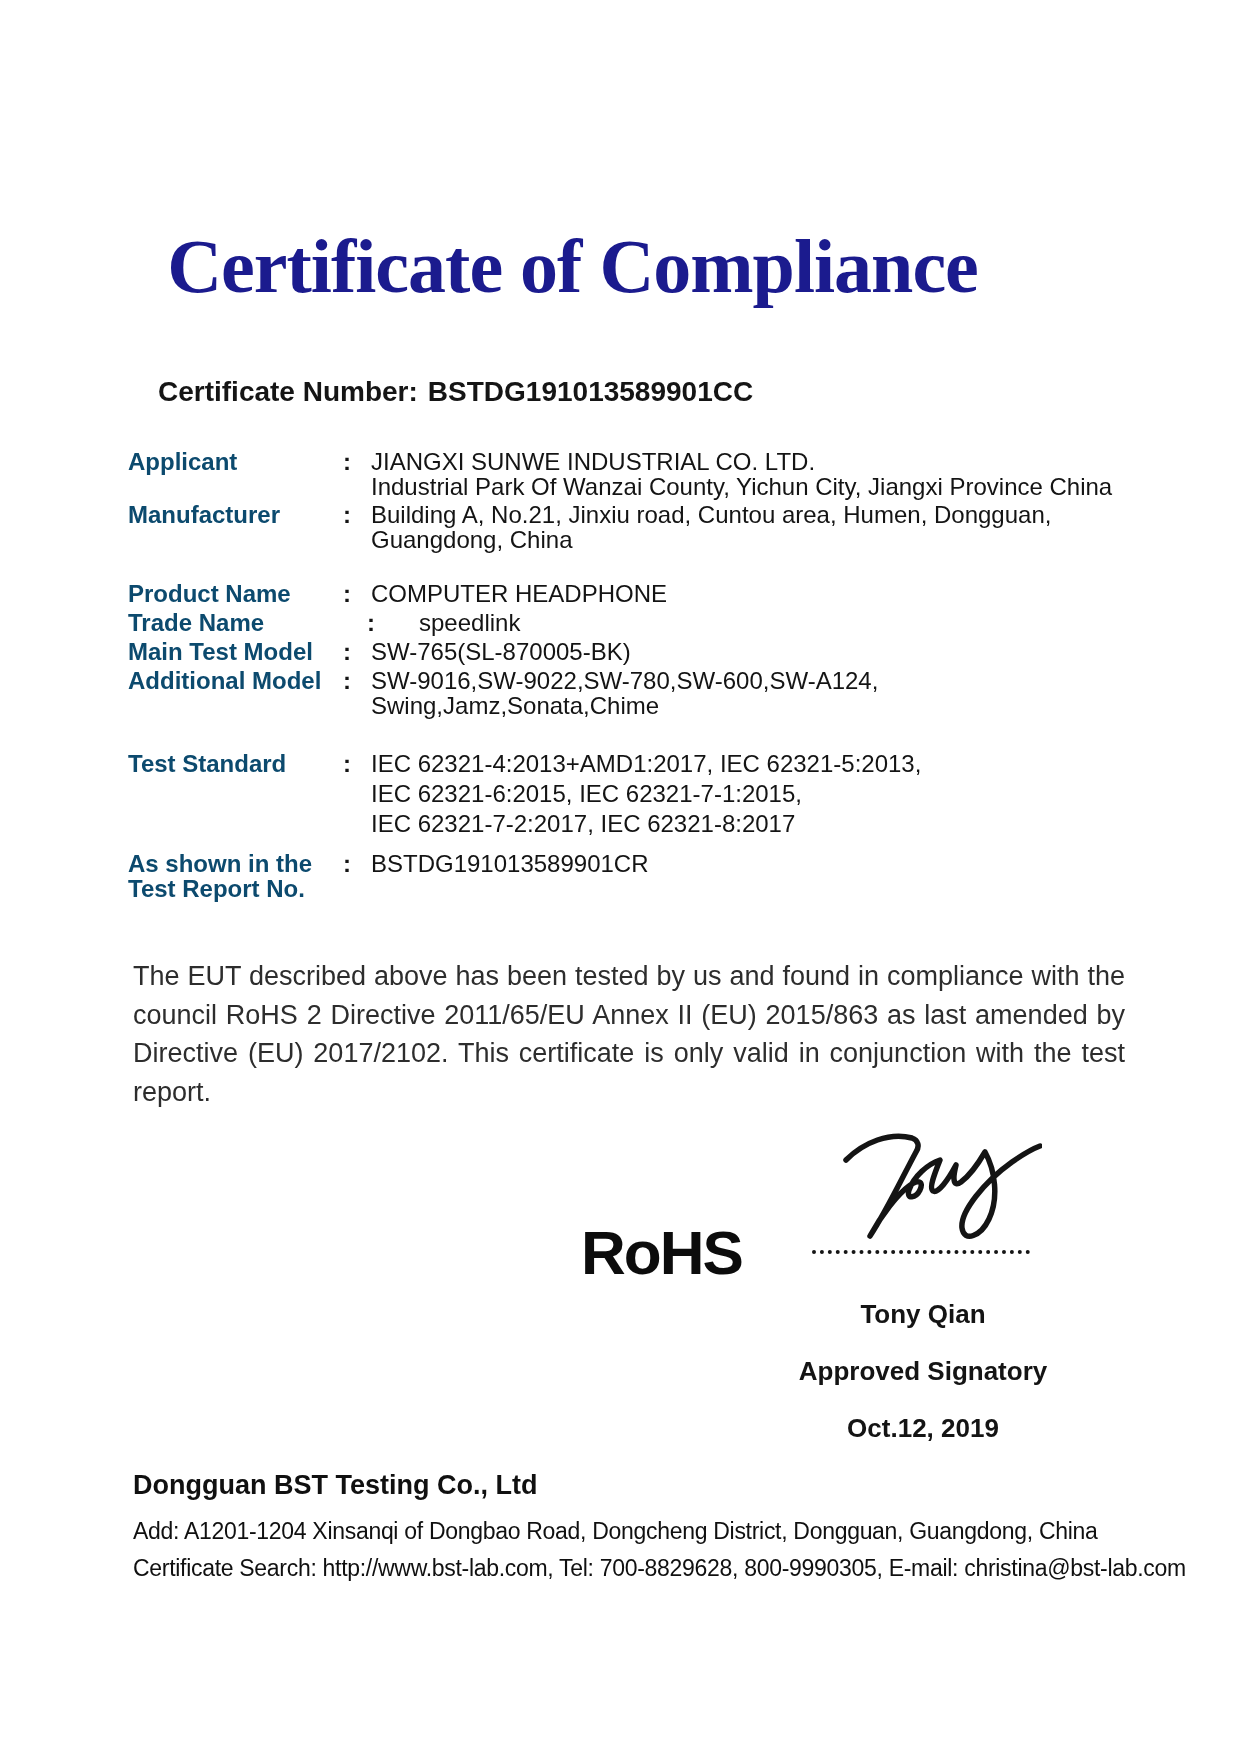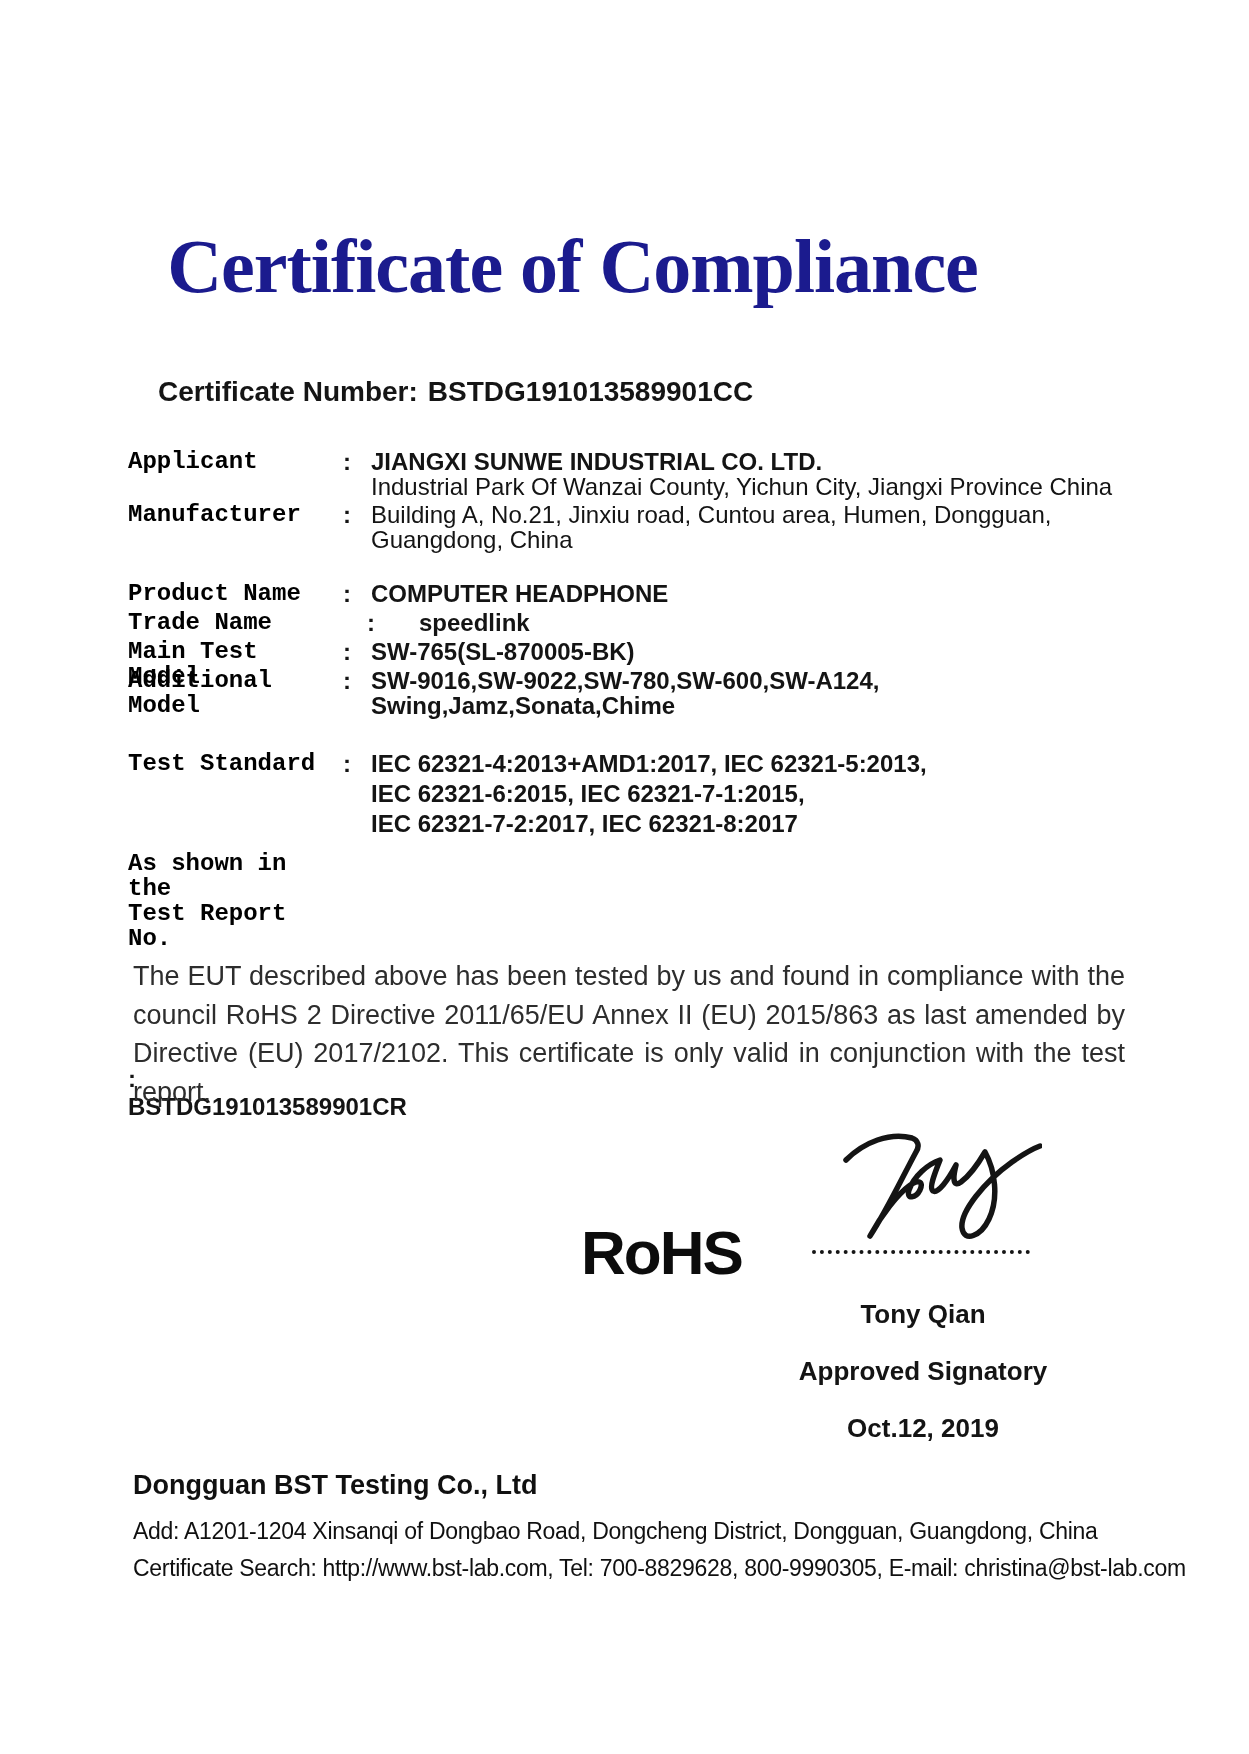--- a/index.html
+++ b/index.html
@@ -38,31 +38,30 @@
     display:flex;
     align-items:flex-start;
     width:1010px;
     font-size:24px;
     line-height:25px;
   }
   .field-label{
     width:215px;
     flex:0 0 215px;
     font-weight:bold;
-    color:#000000;
-    font-family:Liberation Mono, monospace;
+    color:#0c4a6e;
   }
   .field-colon{
     width:28px;
     flex:0 0 28px;
     font-weight:bold;
     color:#141414;
   }
   .field-value{ flex:1; color:#141414; }
-  .field-value .bold{ font-weight:bold; }
+  .field-value .bold{ font-weight:normal; }
   .field-value div{ margin:0; }
   .ts-line{ line-height:30px; }
   .statement{
     position:absolute;
     left:133px; top:957px;
     width:992px;
     font-size:27px;
     line-height:38.5px;
     text-align:justify;
     color:#2d2d2d;
@@ -184,21 +183,21 @@
   <div class="field-row" style="top:749px;">
     <div class="field-label ts-line">Test Standard</div>
     <div class="field-colon ts-line">:</div>
     <div class="field-value">
       <div class="bold ts-line">IEC 62321-4:2013+AMD1:2017, IEC 62321-5:2013,</div>
       <div class="bold ts-line">IEC 62321-6:2015, IEC 62321-7-1:2015,</div>
       <div class="bold ts-line">IEC 62321-7-2:2017, IEC 62321-8:2017</div>
     </div>
   </div>
 
-  <div class="field-row" style="top:851px;flex-direction:column;">
+  <div class="field-row" style="top:851px;">
     <div class="field-label">
       <div>As shown in the</div>
       <div>Test Report No.</div>
     </div>
     <div class="field-colon">:</div>
     <div class="field-value">
       <div class="bold">BSTDG191013589901CR</div>
     </div>
   </div>
 

